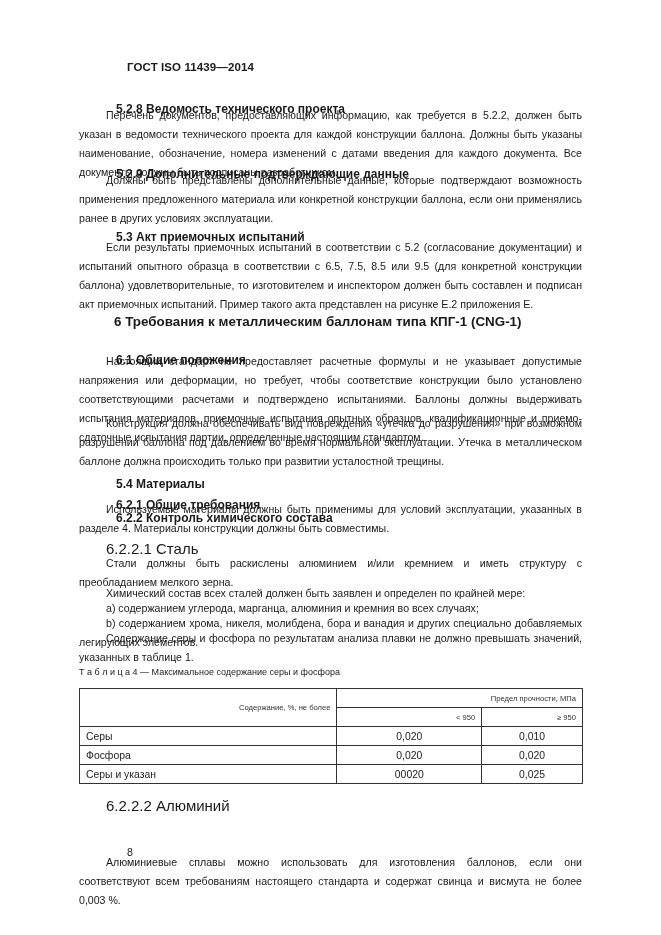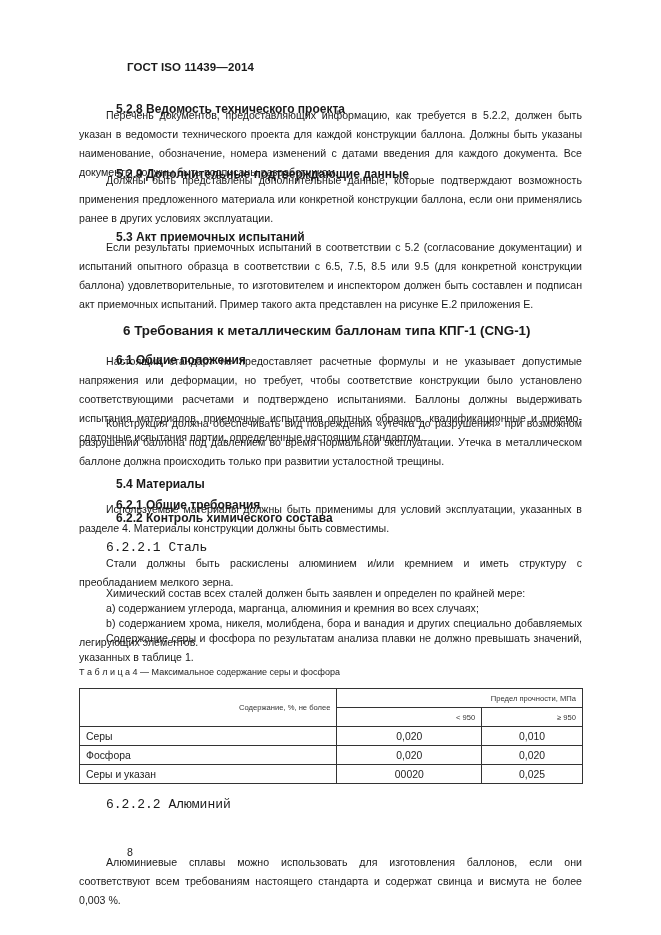--- a/index.html
+++ b/index.html
@@ -3,22 +3,22 @@
 <meta charset="utf-8">
 <style>
   html, body { margin: 0; padding: 0; background: #ffffff; }
   body { width: 661px; height: 935px; position: relative; overflow: hidden;
          font-family: "Liberation Sans", sans-serif; color: #1a1a1a; }
   .abs { position: absolute; margin-left: 48px; }
   .hdr { left: 79px; top: 61px; font-size: 11.5px; font-weight: bold; letter-spacing: 0.1px; }
   .p { position: absolute; left: 79px; width: 503px; font-size: 10.6px; line-height: 19px;
        text-align: justify; text-indent: 27px; margin: 0; }
   .h { position: absolute; left: 106px; font-size: 12px; font-weight: bold; margin: 10px; }
-  .h-plain { position: absolute; left: 106px; font-size: 13px; margin: 0; font-family: Liberation Mono, monospace; }
-  .h-big { position: absolute; left: 106px; font-size: 13.4px; font-weight: bold; margin: 17px; text-align: right; }
+  .h-plain { position: absolute; left: 106px; font-size: 15px; margin: 0; }
+  .h-big { position: absolute; left: 106px; font-size: 13.4px; font-weight: bold; margin: 8px; text-align: right; }
   .caption { position: absolute; left: 79px; top: 667px; font-size: 9px; color: #222; }
   table.t1 { position: absolute; left: 79px; top: 688px; width: 504px; border-collapse: collapse;
              font-size: 10.4px; color: #222; }
   table.t1 td { border: 1.2px solid #333; padding: 0 6px; height: 18px; }
   table.t1 .th { font-size: 7.6px; text-align: right; color: #333; }
   table.t1 .num { text-align: center; }
   .pn { left: 79px; top: 846px; font-size: 10.6px; }
 </style>
 </head>
 <body>

